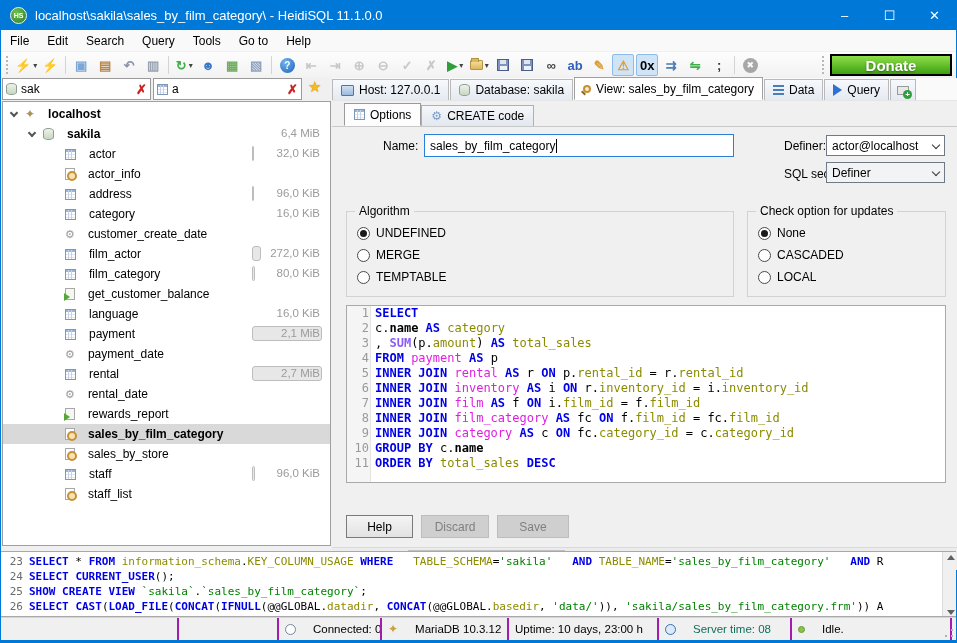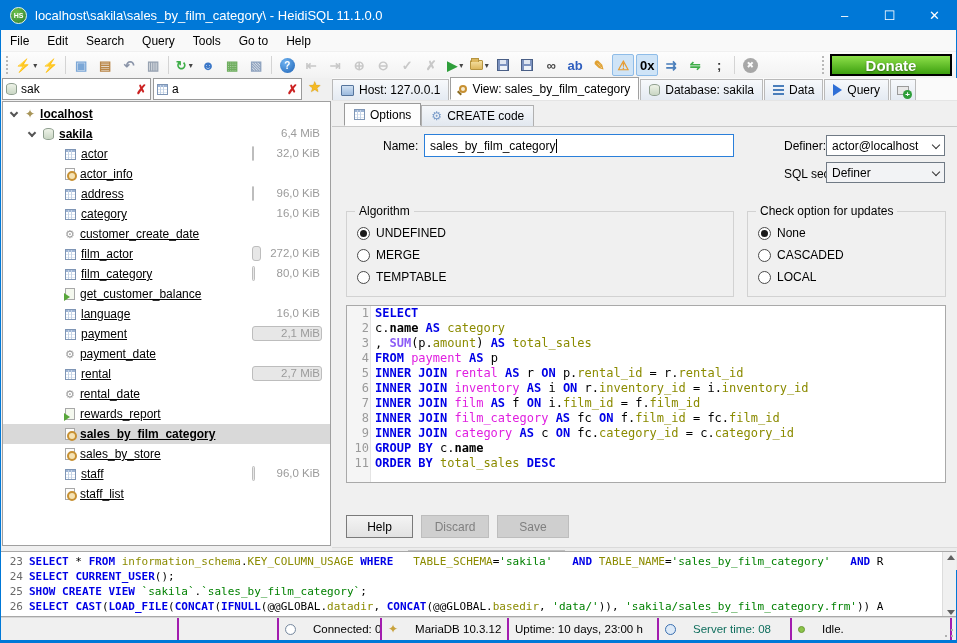--- a/index.html
+++ b/index.html
@@ -32,21 +32,21 @@
   
   .sidebar { position:absolute; left:0; top:78px; width:331px; height:469px; background:#f0f0f0; }
   .filter-row { position:absolute; left:1px; top:0; width:329px; height:23px; display:flex; }
   .filter-box { display:flex; align-items:center; width:149px; height:22px; background:#fff; border:1px solid #9a9a9a; margin-right:2px; padding:0 3px; }
   .filter-text { flex:1; margin-left:4px; }
   .clear-x { color:#cc2222; font-weight:bold; font-size:13px; }
   .star { color:#f5b922; font-size:15px; margin-left:4px; text-shadow:0 0 1px #b07d00; }
   .tree-box { position:absolute; left:1px; top:23px; width:329px; height:445px; background:#fff; border:1px solid #a0a0a0; overflow:hidden; padding-top:2px; }
   .tree-row { position:relative; height:20px; display:flex; align-items:center; }
   .tree-row.selected { background:#d9d9d9; }
-  .tree-label { margin-left:5px;text-decoration:underline; }
+  .tree-label { margin-left:13px; }
   .bold { font-weight:bold; }
   .chev { width:6px; height:6px; border-right:2px solid #555; border-bottom:2px solid #555; transform:rotate(45deg); position:absolute; top:6px; }
   .size-slot { position:absolute; right:8px; width:70px; height:15px; top:2px; }
   .size-bar { position:absolute; left:0; top:0; height:15px; border:1px solid #bdbdbd; background:#e7e7e7; border-radius:3px; }
   .size-text { position:absolute; right:2px; top:1px; color:#9b9b9b; font-size:11.5px; }
 
   
   .ico { display:inline-block; }
   .i-table { width:11px; height:11px; border:1px solid #7e95b5; background:
       linear-gradient(90deg, transparent 2px, #c3d2e6 2px, #c3d2e6 3px, transparent 3px, transparent 5px, #c3d2e6 5px, #c3d2e6 6px, transparent 6px),
@@ -409,27 +409,27 @@
         </div>
       </div>
   </div>
 
   <div class="main">
     <div class="maintabs" id="maintabs">
         <div class="mtab">
           <span class="ico i-host"></span>
           <span>Host: 127.0.0.1</span>
         </div>
+        <div class="mtab">
+          <span class="ico i-db"></span>
+          <span>Database: sakila</span>
+        </div>
         <div class="mtab active">
           <span class="ico i-magnifier"></span>
           <span>View: sales_by_film_category</span>
-        </div>
-        <div class="mtab">
-          <span class="ico i-db"></span>
-          <span>Database: sakila</span>
         </div>
         <div class="mtab">
           <span class="ico i-data"></span>
           <span>Data</span>
         </div>
         <div class="mtab">
           <span class="ico i-play"></span>
           <span>Query</span>
         </div>
         <div class="mtab mini">

